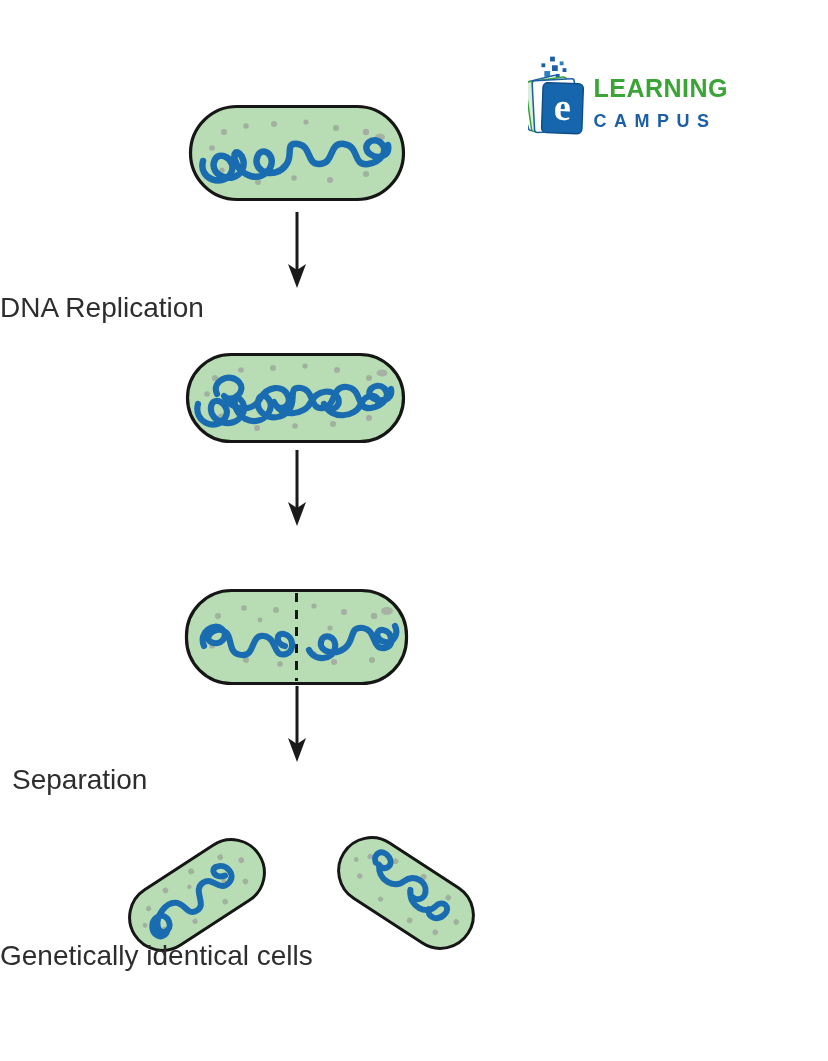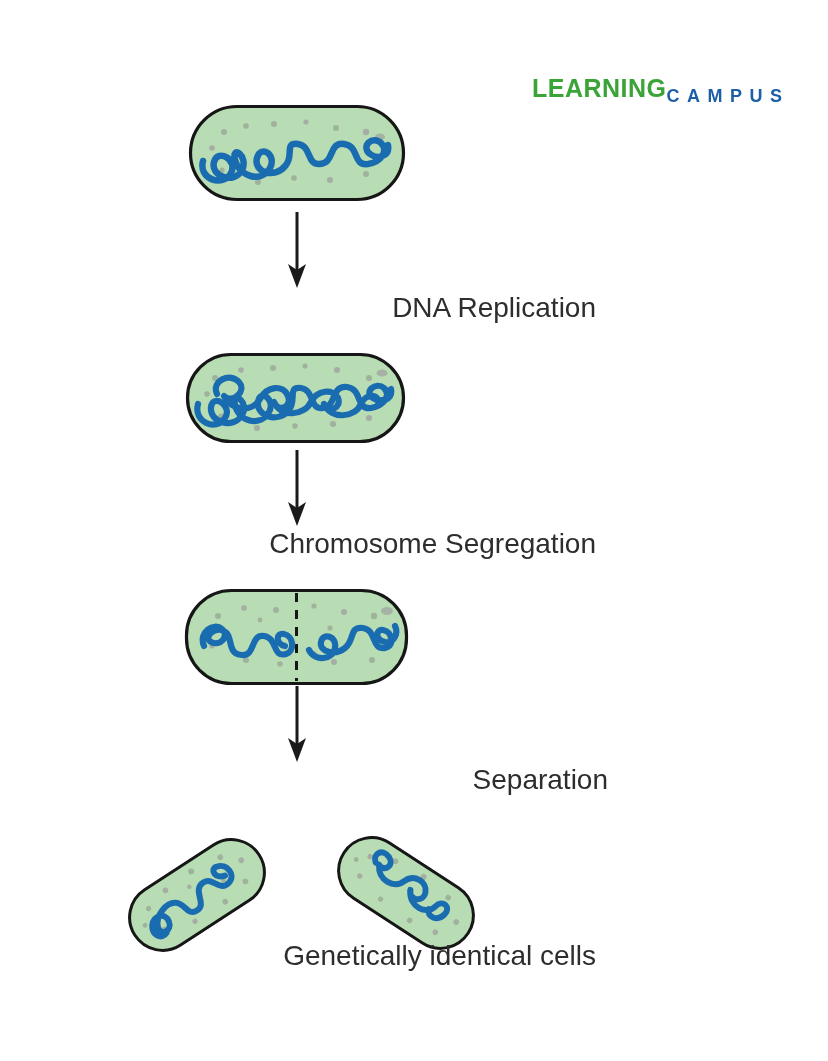--- a/index.html
+++ b/index.html
@@ -9,31 +9,31 @@
     height: 1061px;
     background: #ffffff;
     overflow: hidden;
     font-family: "Liberation Sans", sans-serif;
   }
   .abs { position: absolute; }
 
   
   .logo { position: absolute; left: 528px; top: 54px; width: 200px; height: 86px; display: flex; }
   .logo-book { width: 64px; height: 84px; }
-  .logo-text { display: flex; justify-content: flex-start; padding-top: 22px; margin-left: 4px; }
+  .logo-text { display: flex; flex-direction: column; justify-content: flex-start; padding-top: 22px; margin-left: 4px; }
   .logo-learning {
     color: #3aa437; font-weight: bold; font-size: 25px; line-height: 25px; letter-spacing: 0.5px;
   }
   .logo-campus {
     color: #1d5fa7; font-weight: bold; font-size: 18px; line-height: 20px; letter-spacing: 7.5px; margin-top: 10px;
   }
 
   
   .step-label {
-    position: absolute; left: 0; width: 596px; text-align: right;
+    position: absolute; left: 0; width: 596px; text-align: left;
     font-size: 28px; color: #2d2d2d; font-weight: 400;
   }
 
   .cell-svg { position: absolute; }
   .rot-left  { transform: rotate(-33deg); }
   .rot-right { transform: rotate(33deg); }
 </style>
 </head>
 <body>
 
@@ -120,21 +120,20 @@
       <path d="M13,52 C8,70 31,80 40,66 C48,54 28,41 26,55 C24,70 48,78 57,63 C65,50 47,38 50,53 C53,69 75,76 84,60 C91,48 75,36 73,50 C71,64 93,72 104,58 C112,48 102,34 116,36 C130,38 124,58 138,56 C152,54 146,33 162,35 C178,37 170,58 186,56 C198,54 207,44 199,36 C191,29 178,40 188,46 C196,51 208,48 206,37"></path>
       <path d="M32,42 C26,29 45,20 54,30 C62,39 48,52 39,44 C46,59 67,61 75,47 C82,34 98,32 103,44 C107,55 93,61 89,50 C96,66 119,64 126,50 C132,38 148,36 153,46 C157,56 143,62 139,52 C146,68 170,66 176,52 C181,40 196,42 193,53"></path>
     </g>
   </svg>
 
   <svg class="abs" style="left:285px; top:450px;" width="24" height="76" viewBox="0 0 24 76">
     <line x1="12" y1="0" x2="12" y2="58" stroke="#1a1a1a" stroke-width="3"></line>
     <polygon points="3,52 12,58 21,52 12,76" fill="#1a1a1a"></polygon>
   </svg>
 
-  <div class="step-label" style="top:528px;">Chromosome Segregation</div>
 
   <svg class="cell-svg" style="left:184px; top:588px;" width="225" height="98" viewBox="0 0 225 98">
     <rect x="2.5" y="2.5" width="220" height="93" rx="45" fill="#b8dcb3" stroke="#161616" stroke-width="3.2"></rect>
     <g fill="#9fb29c">
       <circle cx="34" cy="28" r="3"></circle>
         <circle cx="60" cy="20" r="2.8" fill="#a6ada4"></circle>
         <circle cx="92" cy="22" r="3"></circle>
       <circle cx="130" cy="18" r="2.6"></circle>
         <circle cx="160" cy="24" r="3" fill="#a6ada4"></circle>
         <circle cx="190" cy="28" r="3.2"></circle>

